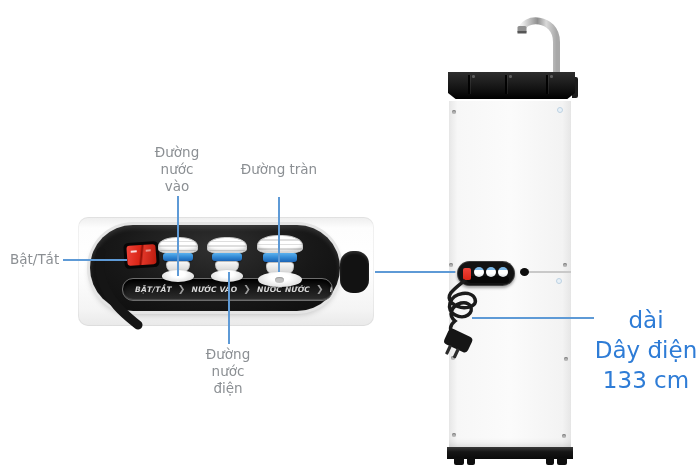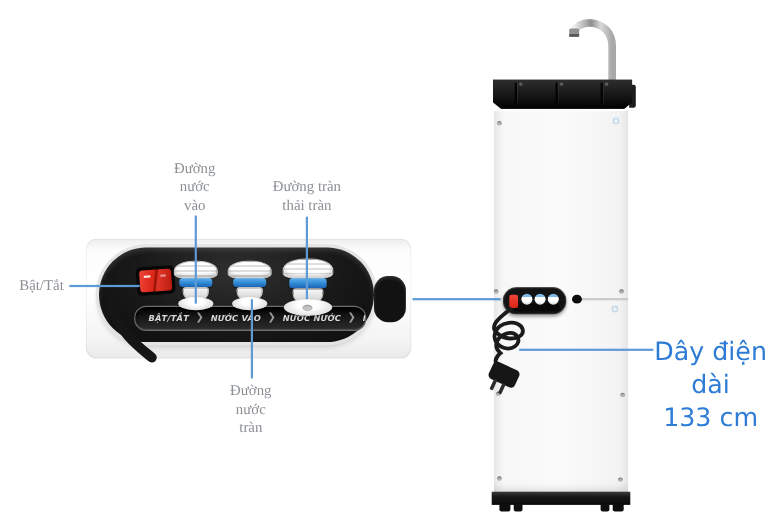--- a/index.html
+++ b/index.html
@@ -7,21 +7,21 @@
          font-family:"DejaVu Sans","Liberation Sans",sans-serif;}
   .abs{position:absolute;}
 
   
   .lead-h{position:absolute;height:1.5px;background:var(--leader-blue,#5e9ad6);z-index:9;}
   .lead-v{position:absolute;width:1.5px;background:var(--leader-blue,#5e9ad6);z-index:9;}
 
   
   .callout{position:absolute;color:var(--label-gray,#8b8f93);font-size:13.5px;line-height:17px;
            text-align:center;z-index:10;}
-  .callout span{display:block;font-family:Liberation Serif, serif;}
+  .callout span{display:block;}
   .callout.right{text-align:right;}
   .callout-big{position:absolute;color:var(--callout-blue,#2e7cd6);font-size:23px;line-height:30px;
            text-align:center;z-index:10;}
   .callout-big span{display:block;}
 
   
   .photo{left:78px;top:217px;width:296px;height:109px;border-radius:10px;z-index:1;
          background:linear-gradient(180deg,#ededed 0%,#fdfdfd 10%,#ffffff 45%,#f4f4f4 85%,#e9e9e9 100%);
          box-shadow:inset 0 0 0 1px rgba(0,0,0,0.05);}
   .oval-panel{left:90px;top:225px;width:250px;height:86px;border-radius:44px;z-index:2;
@@ -210,26 +210,25 @@
   <div class="callout right" style="left:10px;top:251px;width:48px">
     <span>Bật/Tắt</span>
   </div>
   <div class="callout" style="left:144px;top:144px;width:66px">
     <span>Đường</span>
     <span>nước</span>
     <span>vào</span>
   </div>
   <div class="callout" style="left:235px;top:161px;width:88px">
     <span>Đường tràn</span>
-    <span>thải tràn</span>
   </div>
   <div class="callout" style="left:195px;top:346px;width:66px">
     <span>Đường</span>
     <span>nước</span>
-    <span>tràn</span>
+    <span>điện</span>
   </div>
   <div class="callout-big" style="left:591px;top:305px;width:110px">
+    <span>dài</span>
     <span>Dây điện</span>
-    <span>dài</span>
     <span>133 cm</span>
   </div>
 
 </div>
 
 </body></html>

